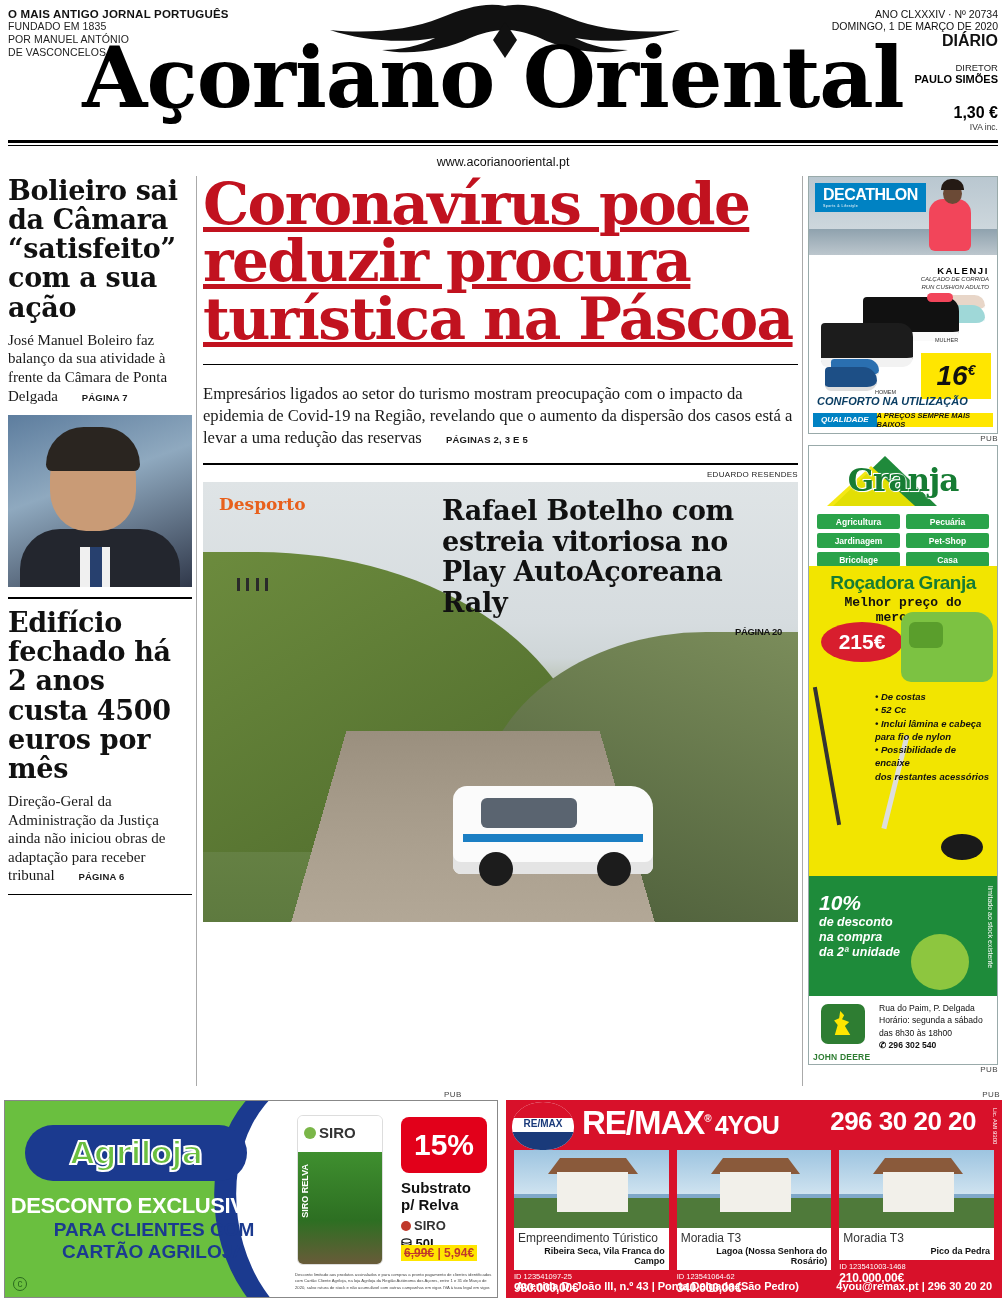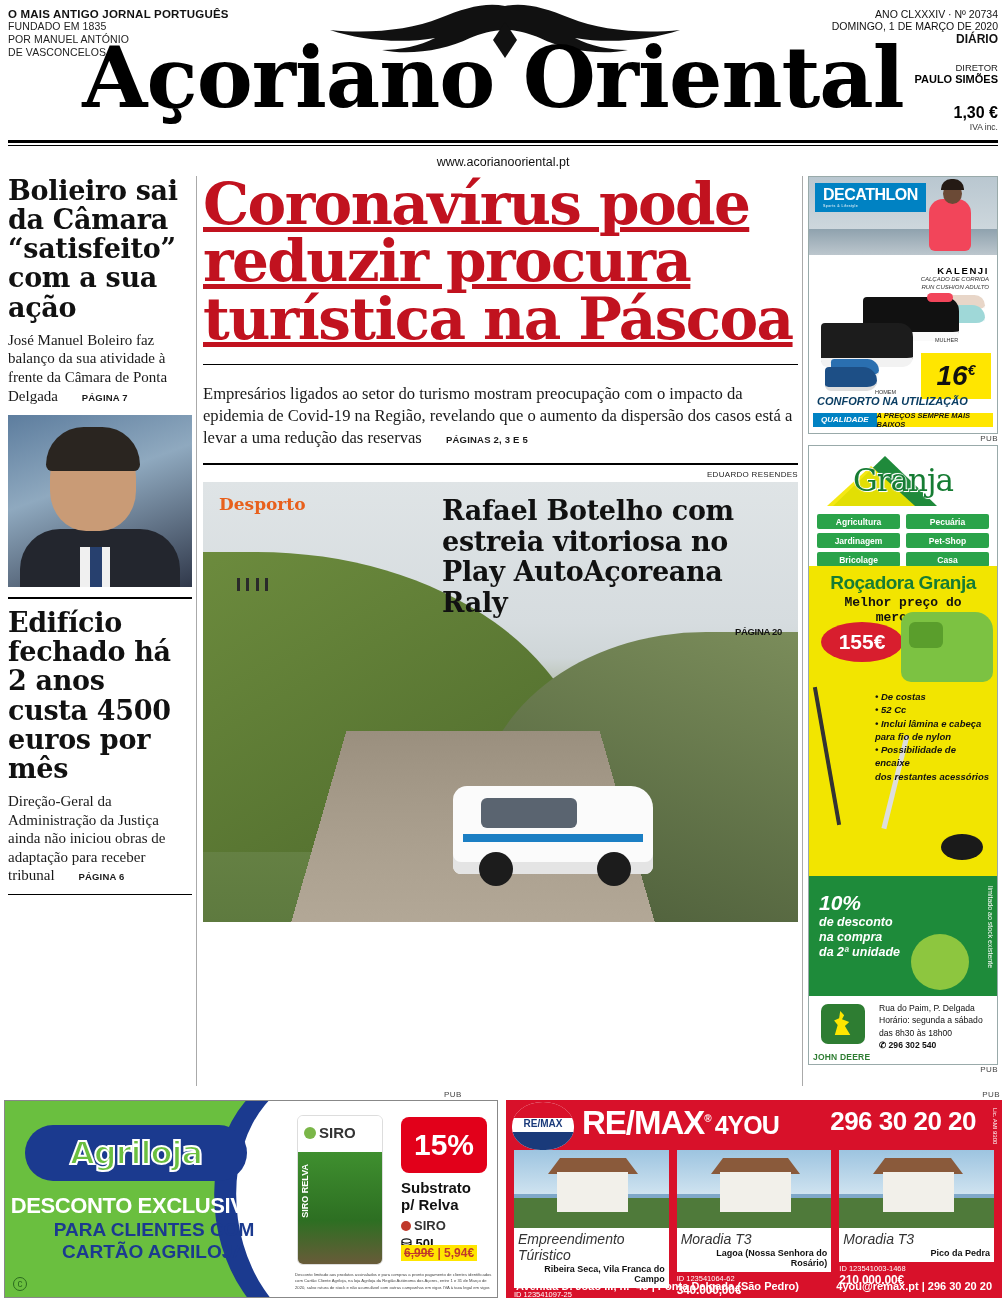--- a/index.html
+++ b/index.html
@@ -14,21 +14,21 @@
   
   .masthead { position: relative; height: 148px; padding: 6px 8px 0 8px; }
   .mh-left { position: absolute; left: 8px; top: 8px; width: 300px;
              font-family: "Liberation Sans", sans-serif; color: #111; }
   .mh-left .l1 { font-size: 11.5px; font-weight: bold; letter-spacing: 0.2px; }
   .mh-left .l2 { font-size: 10.5px; line-height: 1.22; letter-spacing: 0.1px; color:#222; }
   .mh-right { position: absolute; right: 8px; top: 8px; text-align: right;
               font-family: "Liberation Sans", sans-serif; color: #111; }
   .mh-right .r1 { font-size: 10.5px; }
   .mh-right .r2 { font-size: 10.5px; text-align: right; }
-  .mh-right .r3 { font-size: 12px; font-weight: bold; }
+  .mh-right .r3 { font-size: 16px; font-weight: bold; }
   .mh-dir { position: absolute; right: 8px; top: 62px; text-align: right;
             font-family: "Liberation Sans", sans-serif; }
   .mh-dir .d1 { font-size: 9.5px; color:#222; }
   .mh-dir .d2 { font-size: 11px; font-weight: bold; }
   .mh-price { position: absolute; right: 8px; top: 104px; text-align: right;
               font-family: "Liberation Sans", sans-serif; }
   .mh-price .p1 { font-size: 16px; font-weight: bold; }
   .mh-price .p2 { font-size: 8.5px; color: #333; }
 
   .nameplate { position: absolute; left: 78px; top: 36px; width: 830px;
@@ -159,21 +159,21 @@
                overflow:hidden; background:#fff; margin-top:2px; }
   .gr-top { position:relative; height:120px; background:#fff; }
   .gr-logo { position:absolute; left:0; right:0; top:6px; height:56px; }
   .gr-tri { position:absolute; left:24px; top:4px; width:0; height:0;
             border-left:52px solid transparent; border-right:52px solid transparent;
             border-bottom:50px solid #1f8a3b; }
   .gr-tri2 { position:absolute; left:18px; top:14px; width:0; height:0;
              border-left:44px solid transparent; border-right:44px solid transparent;
              border-bottom:40px solid #f3e600; opacity:.92; }
   .gr-word { position:absolute; left:0; right:0; top:10px; text-align:center;
-             font-family:"DejaVu Serif",serif; font-weight:normal; font-size:31px;
+             font-family:"DejaVu Serif",serif; font-weight:bold; font-size:31px;
              color:#167c33; letter-spacing:-1px;
              text-shadow: 0 0 2px #fff, 1px 1px 0 #fff, -1px -1px 0 #fff; }
   .gr-cats { position:absolute; left:8px; right:8px; top:68px;
              display:grid; grid-template-columns:1fr 1fr; gap:4px 6px; }
   .gr-cats div { background:#2aa34a; color:#fff; text-align:center;
                  font-family:"Liberation Sans",sans-serif; font-weight:bold;
                  font-size:8.5px; padding:2.5px 0; border-radius:2px; }
   .gr-yellow { position:relative; background:#f2e500; padding:6px 8px 0 8px; height:310px; }
   .gr-t1 { font-family:"Liberation Sans",sans-serif; font-weight:bold; font-size:19px;
            color:#167c33; text-align:center; letter-spacing:-0.5px; }
@@ -305,21 +305,21 @@
   .rm-prop { flex:1; }
   .rm-img { height:78px; background:#7fa8c9; position:relative; overflow:hidden; }
   .rm-img .sky { position:absolute; left:0; top:0; width:100%; height:44px;
                  background: linear-gradient(#9dc4e0,#cfe3f0); }
   .rm-img .ground { position:absolute; left:0; bottom:0; width:100%; height:30px; background:#4f7a3a; }
   .rm-img .house { position:absolute; left:28%; bottom:16px; width:46%; height:40px; background:#f2f0ea; }
   .rm-img .roof { position:absolute; left:22%; bottom:54px; width:58%; height:0;
                   border-left:12px solid transparent; border-right:12px solid transparent;
                   border-bottom:16px solid #8a5a3b; }
   .rm-cap { background:#fff; padding:3px 4px 4px 4px; }
-  .rm-cap .c1 { font-family:"Liberation Sans",sans-serif; font-size:14px; color:#333;font-style:italic; }
+  .rm-cap .c1 { font-family:"Liberation Sans",sans-serif; font-size:12px; color:#333; }
   .rm-cap .c2 { font-family:"Liberation Sans",sans-serif; font-size:9px; font-weight:bold;
                 color:#111; text-align:right; margin-top:1px; }
   .rm-id { font-family:"Liberation Sans",sans-serif; font-size:7.5px; color:#fff; margin-top:2px; }
   .rm-val { font-family:"Liberation Sans",sans-serif; font-size:12px; font-weight:bold;
             color:#fff; letter-spacing:-0.2px; }
   .rm-foot { position:absolute; left:10px; right:10px; bottom:6px; display:flex;
              justify-content:space-between; color:#fff;
              font-family:"Liberation Sans",sans-serif; font-weight:bold; font-size:11px; }
 
   
@@ -540,21 +540,21 @@
           <div>Pet-Shop</div>
           <div>Bricolage</div>
           <div>Casa</div>
         </div>
       </div>
 
       <div class="gr-yellow">
         <div class="gr-t1">Roçadora Granja</div>
         <div class="gr-t2">Melhor preço do mercado</div>
         <div class="gr-price">
-          <span>155€</span>
+          <span>215€</span>
         </div>
         <div class="gr-machine"></div>
         <div class="gr-shaft"></div>
         <div class="gr-shaft2"></div>
         <div class="gr-bullets" style="white-space:pre-line;"><span>• De costas
 • 52 Cc
 • Inclui lâmina e cabeça
    para fio de nylon
 • Possibilidade de encaixe
    dos restantes acessórios</span></div>

